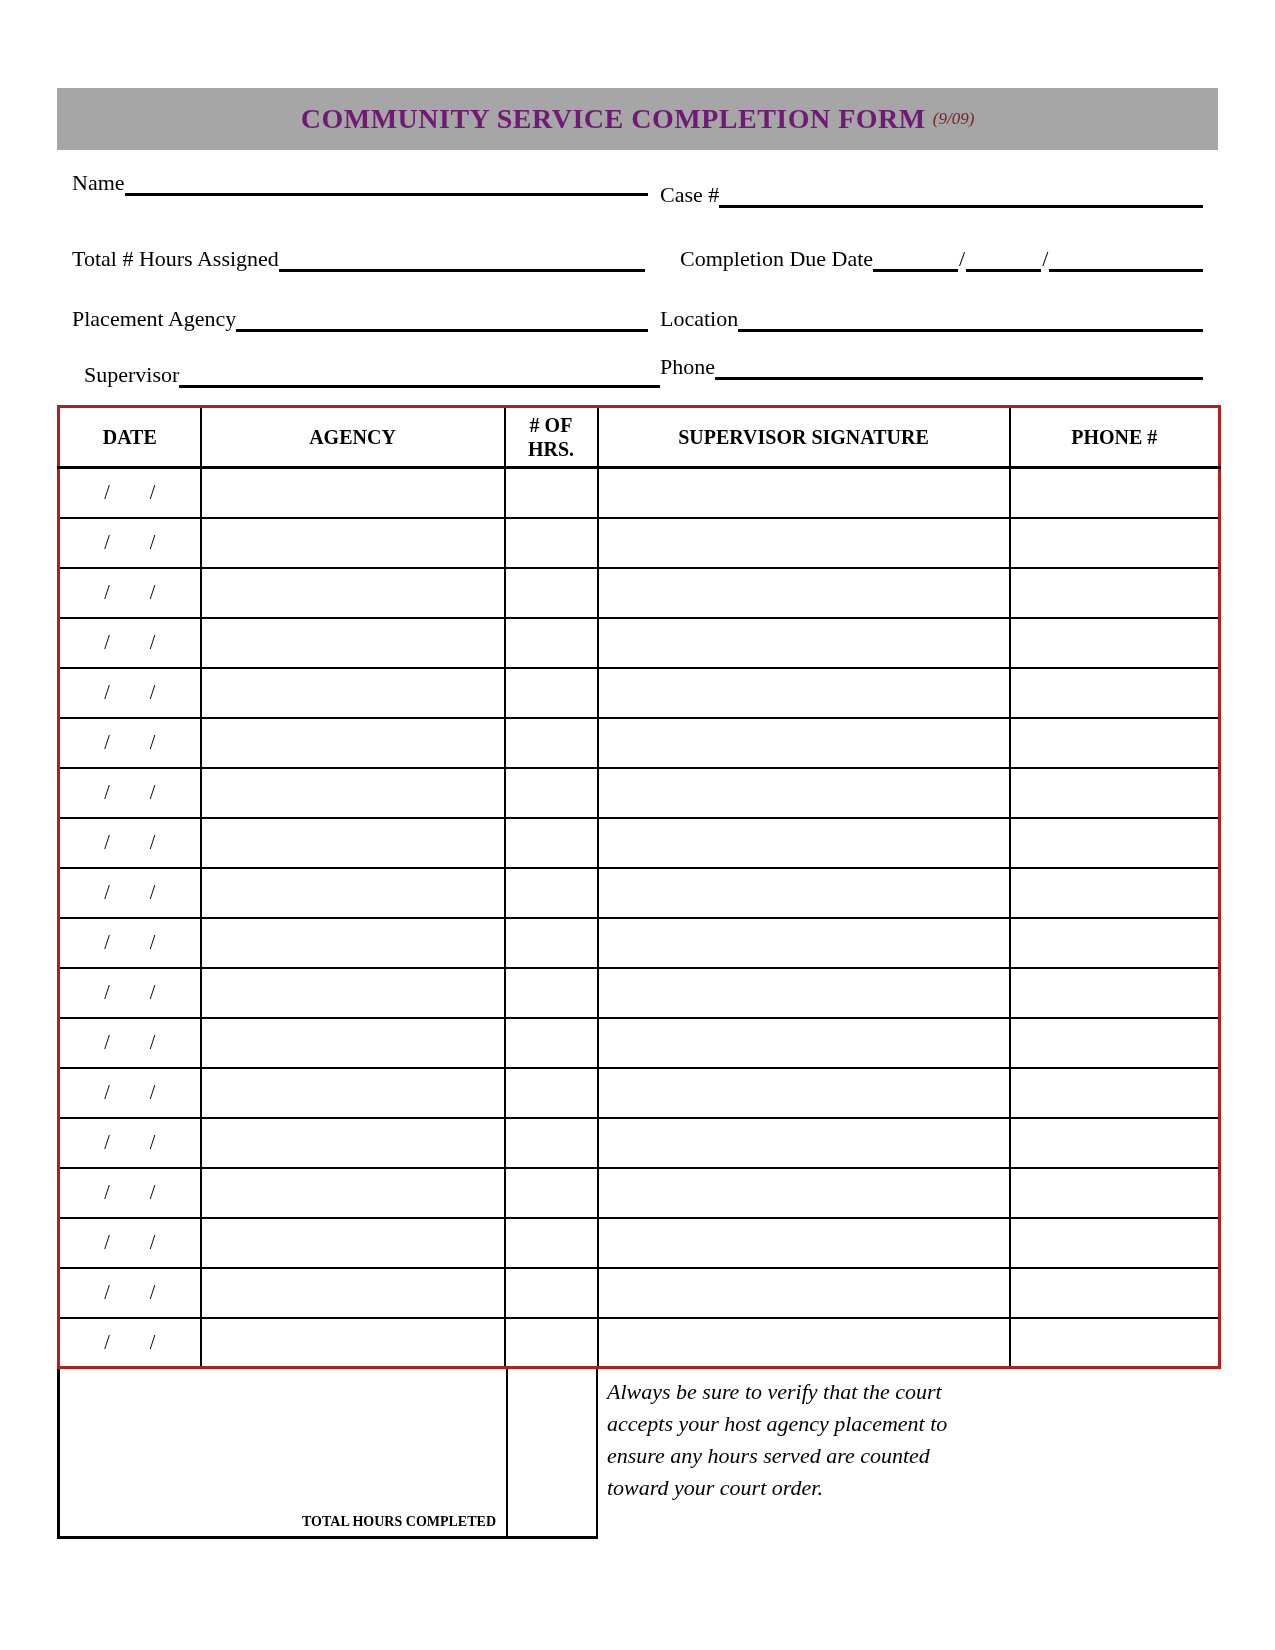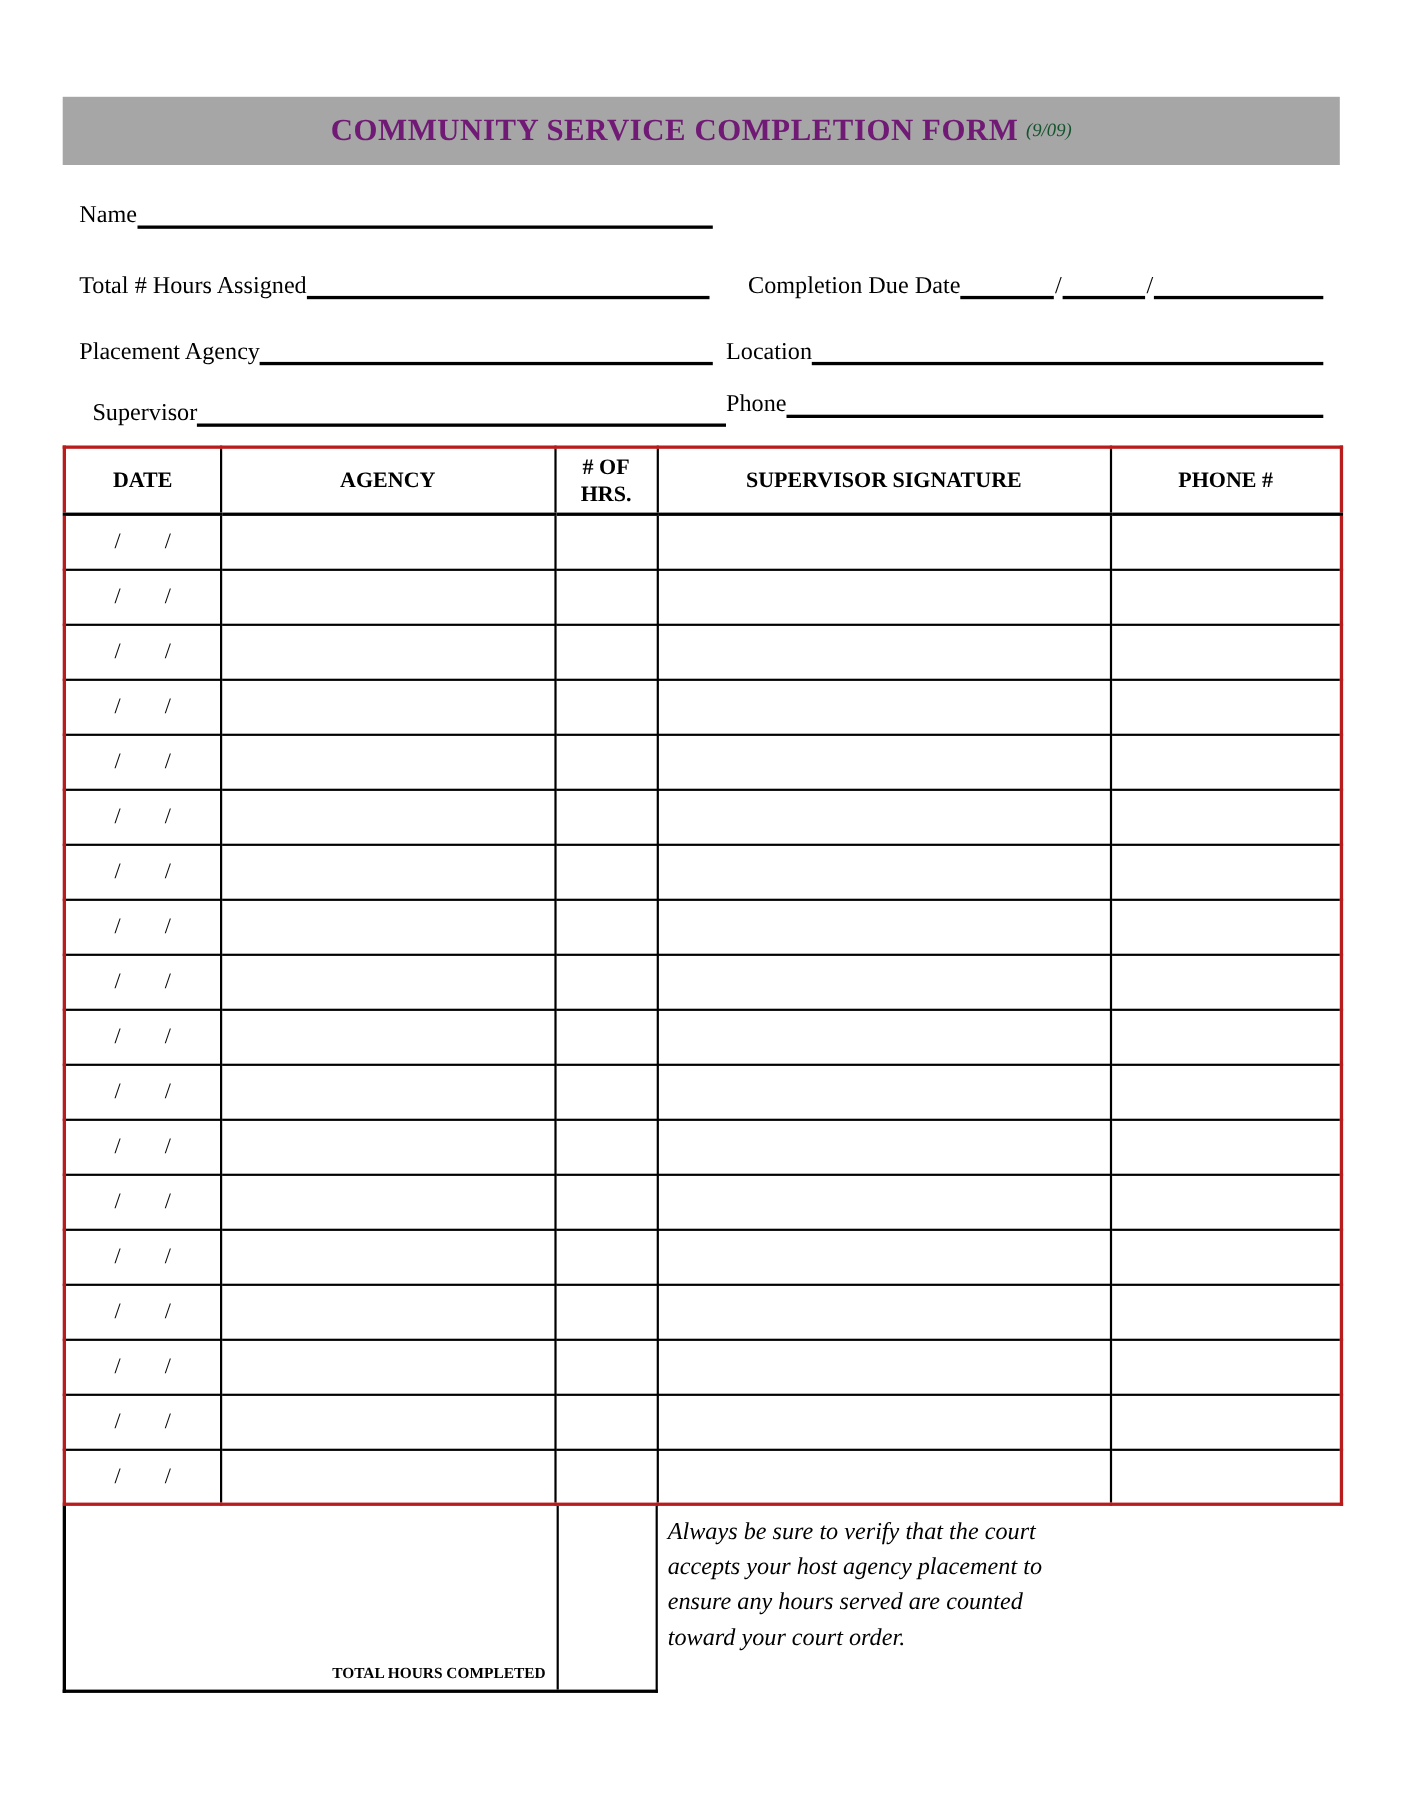--- a/index.html
+++ b/index.html
@@ -14,21 +14,21 @@
   
   .banner{
     position:absolute;left:57px;top:88px;width:1161px;height:62px;
     background:#a6a6a6;
     display:flex;align-items:center;justify-content:center;
   }
   .banner .title{
     color:#701a75;font-weight:bold;font-size:28px;letter-spacing:.5px;white-space:pre;
   }
   .banner .version{
-    color:#14532d;font-style:italic;font-size:17px;margin-left:7px;white-space:pre;
+    color:#7f1d1d;font-style:italic;font-size:17px;margin-left:7px;white-space:pre;
   }
   
   .field{
     position:absolute;height:34px;
     display:flex;align-items:flex-end;
     font-size:22px;
   }
   .field .lbl{white-space:pre;line-height:26px;}
   .fill-line{
     flex:1;height:0;border-bottom:3px solid #000;align-self:flex-end;
@@ -77,22 +77,26 @@
 </head>
 <body>
 
 <div class="page">
 
   <div class="banner">
     <span class="title">COMMUNITY SERVICE COMPLETION FORM</span>
     <span class="version">(9/09)</span>
   </div>
 
-  <div class="field" style="left:72px;top:174px;width:576px;">
+  <div class="field" style="left:72px;top:162px;width:576px;">
     <span class="lbl">Name</span>
+    <span class="fill-line"></span>
+  </div>
+  <div class="field" style="left:660px;top:174px;width:543px;">
+    <span class="lbl">Case #</span>
     <span class="fill-line"></span>
   </div>
 
   <div class="field" style="left:72px;top:238px;width:573px;">
     <span class="lbl">Total # Hours Assigned</span>
     <span class="fill-line"></span>
   </div>
   <div class="field" style="left:680px;top:238px;width:523px;">
     <span class="lbl">Completion Due Date</span>
     <span class="seg s1"></span>

